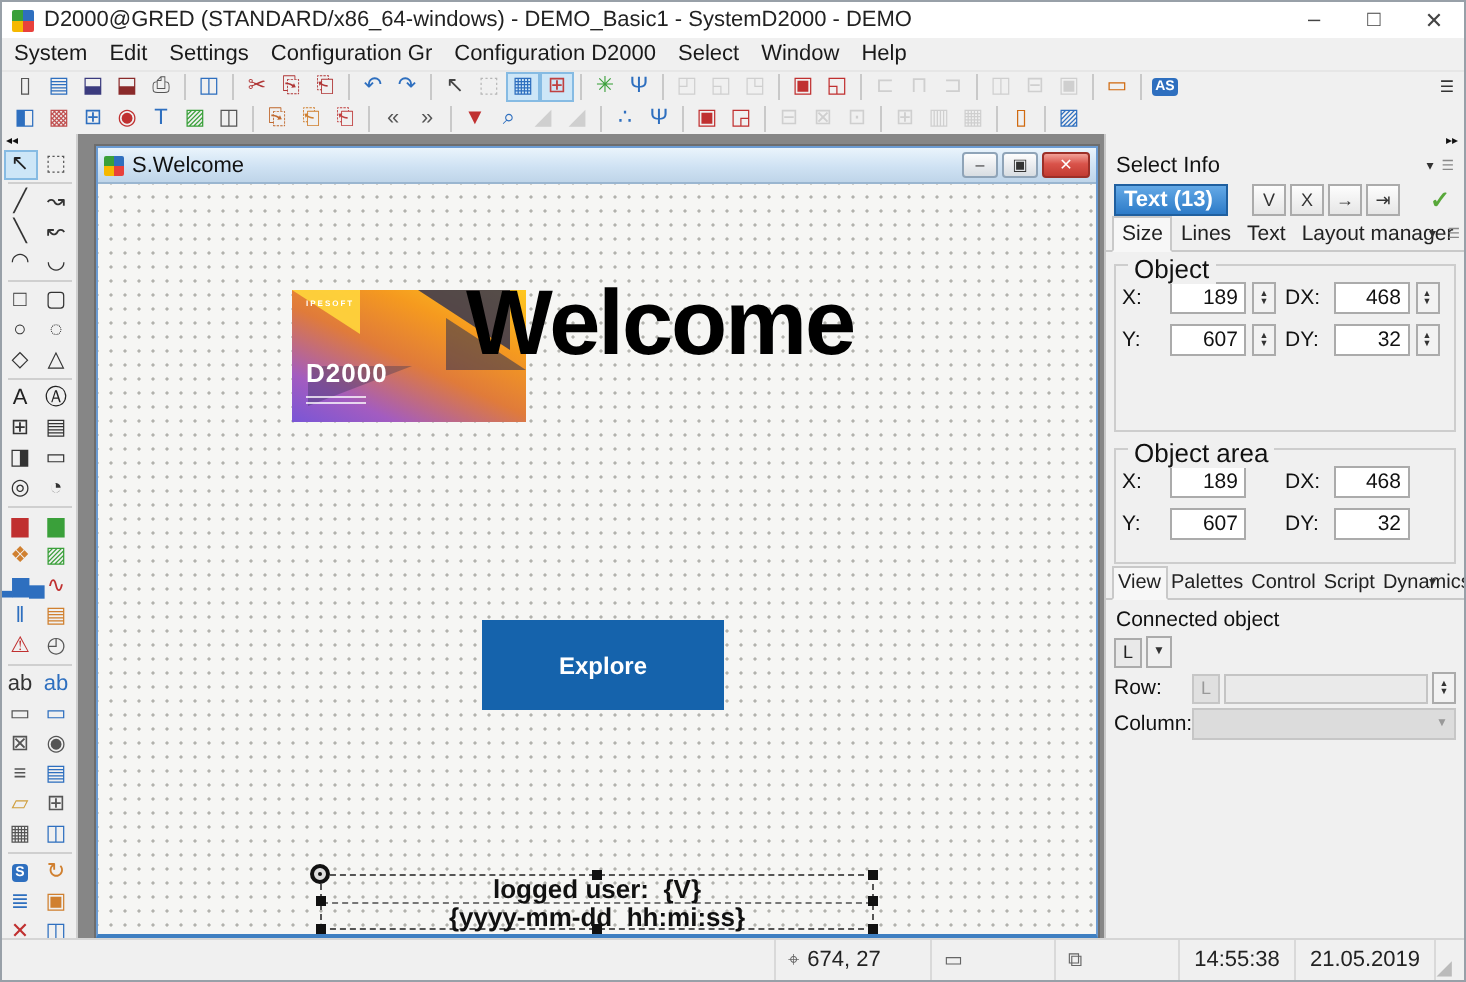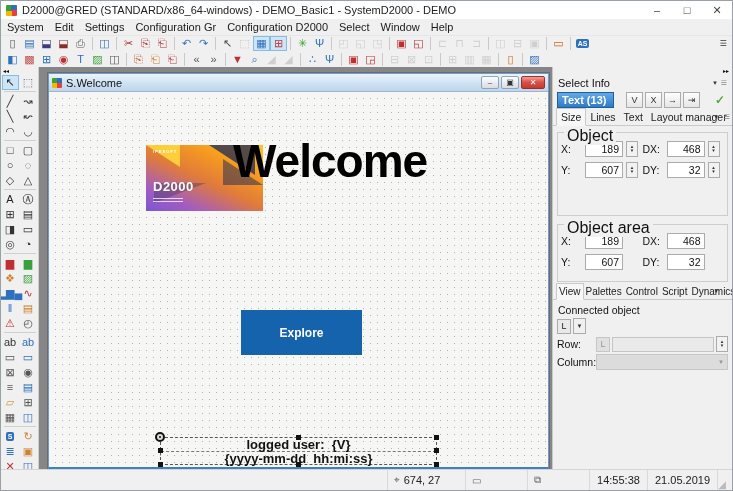--- a/index.html
+++ b/index.html
@@ -102,21 +102,21 @@
     font-size:9px; display:flex; align-items:center; justify-content:center; color:#333; }
   .rp-check { width:16px; text-align:center; color:#58a83a; font-size:12px; font-weight:bold; }
   .rp-tabs { display:flex; align-items:flex-end; height:16px; padding:0 3px; border-bottom:1px solid #c9c9c9; position:relative; }
   .rp-tab { padding:2px 4px; font-size:10.5px; color:#222; white-space:nowrap; }
   .rp-tab.active { background:#f7f7f7; border:1px solid #c9c9c9; border-bottom:1px solid #f7f7f7; margin-bottom:-1px; }
   .rp-tabs .rp-caret { position:absolute; right:14px; bottom:4px; }
   .rp-tabs .rp-grip { position:absolute; right:2px; bottom:4px; }
   .rp-tabs.small .rp-tab { font-size:10px; padding:2px 2px; }
 
   .groupbox { margin:6px 4px 2px; border:1px solid #cdcdcd; position:relative; padding:8px 3px 4px; }
-  .gb-label { position:absolute; top:-6px; left:6px; background:#f0f0f0; padding:0 3px; font-size:16px; color:#111; }
+  .gb-label { position:absolute; top:-6px; left:6px; background:#f0f0f0; padding:0 3px; font-size:13px; color:#111; }
   .gb-cols { display:flex; }
   .gb-col { flex:1; display:flex; flex-direction:column; gap:5px; }
   .field { display:flex; align-items:center; gap:3px; }
   .field label { width:21px; font-size:10.5px; color:#111; }
   .field input { width:38px; height:16px; border:1px solid #ababab; font-size:10.5px; text-align:right; padding-right:3px;
     font-family:"Liberation Sans",sans-serif; background:#fff; color:#111; }
   .spin { width:12px; height:16px; border:1px solid #ababab; background:#f2f2f2; display:flex; flex-direction:column;
     align-items:center; justify-content:center; font-size:4.5px; line-height:4.5px; color:#333; }
   .gb-object { height:84px; }
   .gb-area { height:58px; }

